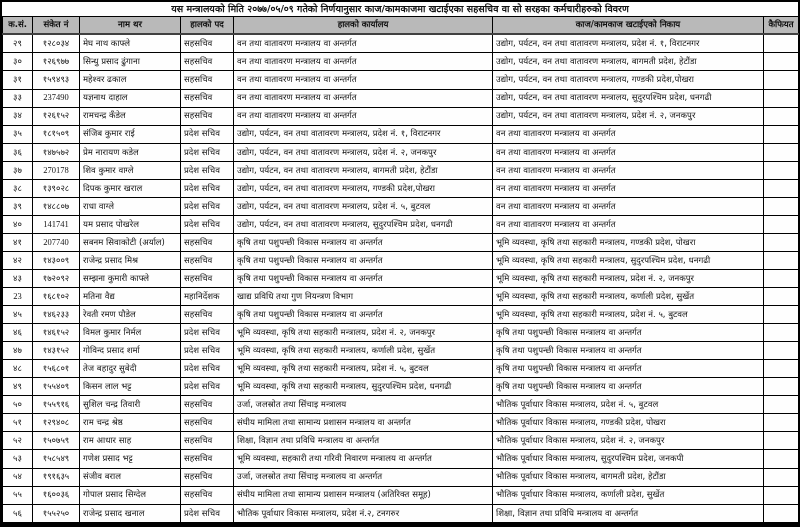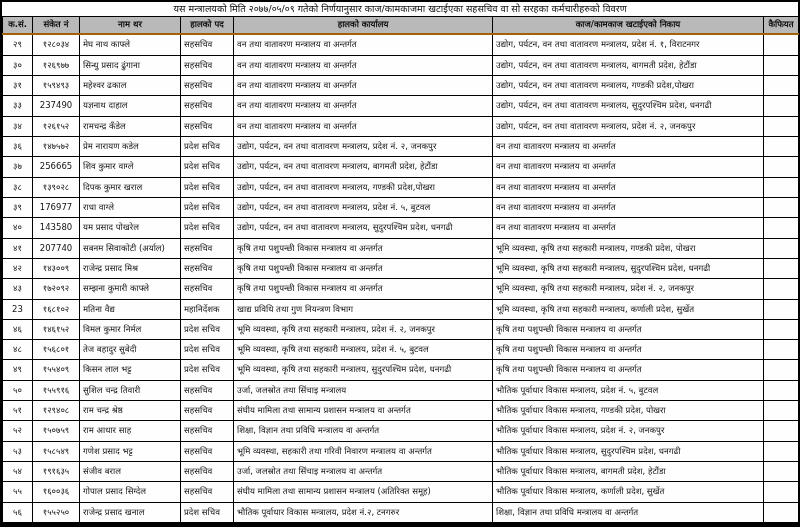--- a/index.html
+++ b/index.html
@@ -19,21 +19,21 @@
     border: 2px solid #000;
     border-bottom: 4px solid #000;
     display: flex;
     flex-direction: column;
   }
   .title-bar {
     flex: 0 0 14px;
     height: 14px;
     line-height: 13px;
     text-align: center;
-    font-weight: normal;
+    font-weight: bold;
     font-size: 9.5px;
     white-space: nowrap;
     overflow: hidden;
     background: #fefefe;
   }
   table {
     width: 100%;
     flex: 1 1 auto;
     border-collapse: collapse;
     table-layout: fixed;
@@ -53,24 +53,24 @@
     line-height: 1.1;
     white-space: nowrap;
     overflow: hidden;
     vertical-align: middle;
   }
   thead th {
     background: #b9b9b9;
     font-weight: bold;
     text-align: center;
     height: 16px;
-    border-bottom: 2px solid #a16207;
+    border-bottom: 2px solid #404040;
   }
   tbody td:nth-child(1),
-  tbody td:nth-child(2) { text-align: center; }
+  tbody td:nth-child(2) { text-align: center; font-family: Liberation Serif, serif; }
   tbody td:nth-child(3),
   tbody td:nth-child(4),
   tbody td:nth-child(5),
   tbody td:nth-child(6) { text-align: left; }
   tbody td:nth-child(7) { text-align: center; }
 </style>
 </head>
 <body>
 
 <div class="sheet">
@@ -136,58 +136,67 @@
         <tr>
     <td>३४</td>
     <td>१२६१५२</td>
     <td>रामचन्द्र कँडेल</td>
     <td>सहसचिव</td>
     <td>वन तथा वातावरण मन्त्रालय वा अन्तर्गत</td>
     <td>उद्योग, पर्यटन, वन तथा वातावरण मन्त्रालय, प्रदेश नं. २, जनकपुर</td>
     <td></td>
   </tr>
         <tr>
+    <td>३५</td>
+    <td>१८१५०९</td>
+    <td>संजिब कुमार राई</td>
+    <td>प्रदेश सचिव</td>
+    <td>उद्योग, पर्यटन, वन तथा वातावरण मन्त्रालय, प्रदेश नं. १, विराटनगर</td>
+    <td>वन तथा वातावरण मन्त्रालय वा अन्तर्गत</td>
+    <td></td>
+  </tr>
+        <tr>
     <td>३६</td>
     <td>१४७५७२</td>
     <td>प्रेम नारायण कडेल</td>
     <td>प्रदेश सचिव</td>
     <td>उद्योग, पर्यटन, वन तथा वातावरण मन्त्रालय, प्रदेश नं. २, जनकपुर</td>
     <td>वन तथा वातावरण मन्त्रालय वा अन्तर्गत</td>
     <td></td>
   </tr>
         <tr>
     <td>३७</td>
-    <td>256665</td>
+    <td>270178</td>
     <td>शिव कुमार वाग्ले</td>
     <td>प्रदेश सचिव</td>
     <td>उद्योग, पर्यटन, वन तथा वातावरण मन्त्रालय, बागमती प्रदेश, हेटौंडा</td>
     <td>वन तथा वातावरण मन्त्रालय वा अन्तर्गत</td>
     <td></td>
   </tr>
         <tr>
     <td>३८</td>
     <td>१३९०२८</td>
     <td>दिपक कुमार खराल</td>
     <td>प्रदेश सचिव</td>
     <td>उद्योग, पर्यटन, वन तथा वातावरण मन्त्रालय, गण्डकी प्रदेश,पोखरा</td>
     <td>वन तथा वातावरण मन्त्रालय वा अन्तर्गत</td>
     <td></td>
   </tr>
         <tr>
     <td>३९</td>
-    <td>176977</td>
+    <td>१४८८०७</td>
     <td>राधा वाग्ले</td>
     <td>प्रदेश सचिव</td>
     <td>उद्योग, पर्यटन, वन तथा वातावरण मन्त्रालय, प्रदेश नं. ५, बुटवल</td>
     <td>वन तथा वातावरण मन्त्रालय वा अन्तर्गत</td>
     <td></td>
   </tr>
         <tr>
     <td>४०</td>
-    <td>143580</td>
+    <td>141741</td>
     <td>यम प्रसाद पोखरेल</td>
     <td>प्रदेश सचिव</td>
     <td>उद्योग, पर्यटन, वन तथा वातावरण मन्त्रालय, सुदुरपश्चिम प्रदेश, धनगढी</td>
     <td>वन तथा वातावरण मन्त्रालय वा अन्तर्गत</td>
     <td></td>
   </tr>
         <tr>
     <td>४१</td>
     <td>207740</td>
     <td>सबनम सिवाकोटी (अर्याल)</td>
@@ -217,29 +226,47 @@
         <tr>
     <td>23</td>
     <td>१६८१०२</td>
     <td>मतिना वैद्य</td>
     <td>महानिर्देशक</td>
     <td>खाद्य प्रविधि तथा गुण नियन्त्रण विभाग</td>
     <td>भूमि व्यवस्था, कृषि तथा सहकारी मन्त्रालय, कर्णाली प्रदेश, सुर्खेत</td>
     <td></td>
   </tr>
         <tr>
+    <td>४५</td>
+    <td>१४६२३३</td>
+    <td>रेवती रमण पौडेल</td>
+    <td>सहसचिव</td>
+    <td>कृषि तथा पशुपन्छी विकास मन्त्रालय वा अन्तर्गत</td>
+    <td>भूमि व्यवस्था, कृषि तथा सहकारी मन्त्रालय, प्रदेश नं. ५, बुटवल</td>
+    <td></td>
+  </tr>
+        <tr>
     <td>४६</td>
     <td>१४६१५२</td>
     <td>विमल कुमार निर्मल</td>
     <td>प्रदेश सचिव</td>
     <td>भूमि व्यवस्था, कृषि तथा सहकारी मन्त्रालय, प्रदेश नं. २, जनकपुर</td>
     <td>कृषि तथा पशुपन्छी विकास मन्त्रालय वा अन्तर्गत</td>
     <td></td>
   </tr>
         <tr>
+    <td>४७</td>
+    <td>१४३१५२</td>
+    <td>गोविन्द प्रसाद शर्मा</td>
+    <td>प्रदेश सचिव</td>
+    <td>भूमि व्यवस्था, कृषि तथा सहकारी मन्त्रालय, कर्णाली प्रदेश, सुर्खेत</td>
+    <td>कृषि तथा पशुपन्छी विकास मन्त्रालय वा अन्तर्गत</td>
+    <td></td>
+  </tr>
+        <tr>
     <td>४८</td>
     <td>१५६८०१</td>
     <td>तेज बहादुर सुबेदी</td>
     <td>प्रदेश सचिव</td>
     <td>भूमि व्यवस्था, कृषि तथा सहकारी मन्त्रालय, प्रदेश नं. ५, बुटवल</td>
     <td>कृषि तथा पशुपन्छी विकास मन्त्रालय वा अन्तर्गत</td>
     <td></td>
   </tr>
         <tr>
     <td>४९</td>
@@ -276,21 +303,21 @@
     <td>शिक्षा, विज्ञान तथा प्रविधि मन्त्रालय वा अन्तर्गत</td>
     <td>भौतिक पूर्वाधार विकास मन्त्रालय, प्रदेश नं. २, जनकपुर</td>
     <td></td>
   </tr>
         <tr>
     <td>५३</td>
     <td>१५८५४९</td>
     <td>गणेश प्रसाद भट्ट</td>
     <td>सहसचिव</td>
     <td>भूमि व्यवस्था, सहकारी तथा गरिवी निवारण मन्त्रालय वा अन्तर्गत</td>
-    <td>भौतिक पूर्वाधार विकास मन्त्रालय, सुदुरपश्चिम प्रदेश, धनगढी</td>
+    <td>भौतिक पूर्वाधार विकास मन्त्रालय, सुदुरपश्चिम प्रदेश, जनकपी</td>
     <td></td>
   </tr>
         <tr>
     <td>५४</td>
     <td>१९१६३५</td>
     <td>संजीव बराल</td>
     <td>सहसचिव</td>
     <td>उर्जा, जलस्रोत तथा सिंचाइ मन्त्रालय वा अन्तर्गत</td>
     <td>भौतिक पूर्वाधार विकास मन्त्रालय, बागमती प्रदेश, हेटौंडा</td>
     <td></td>

